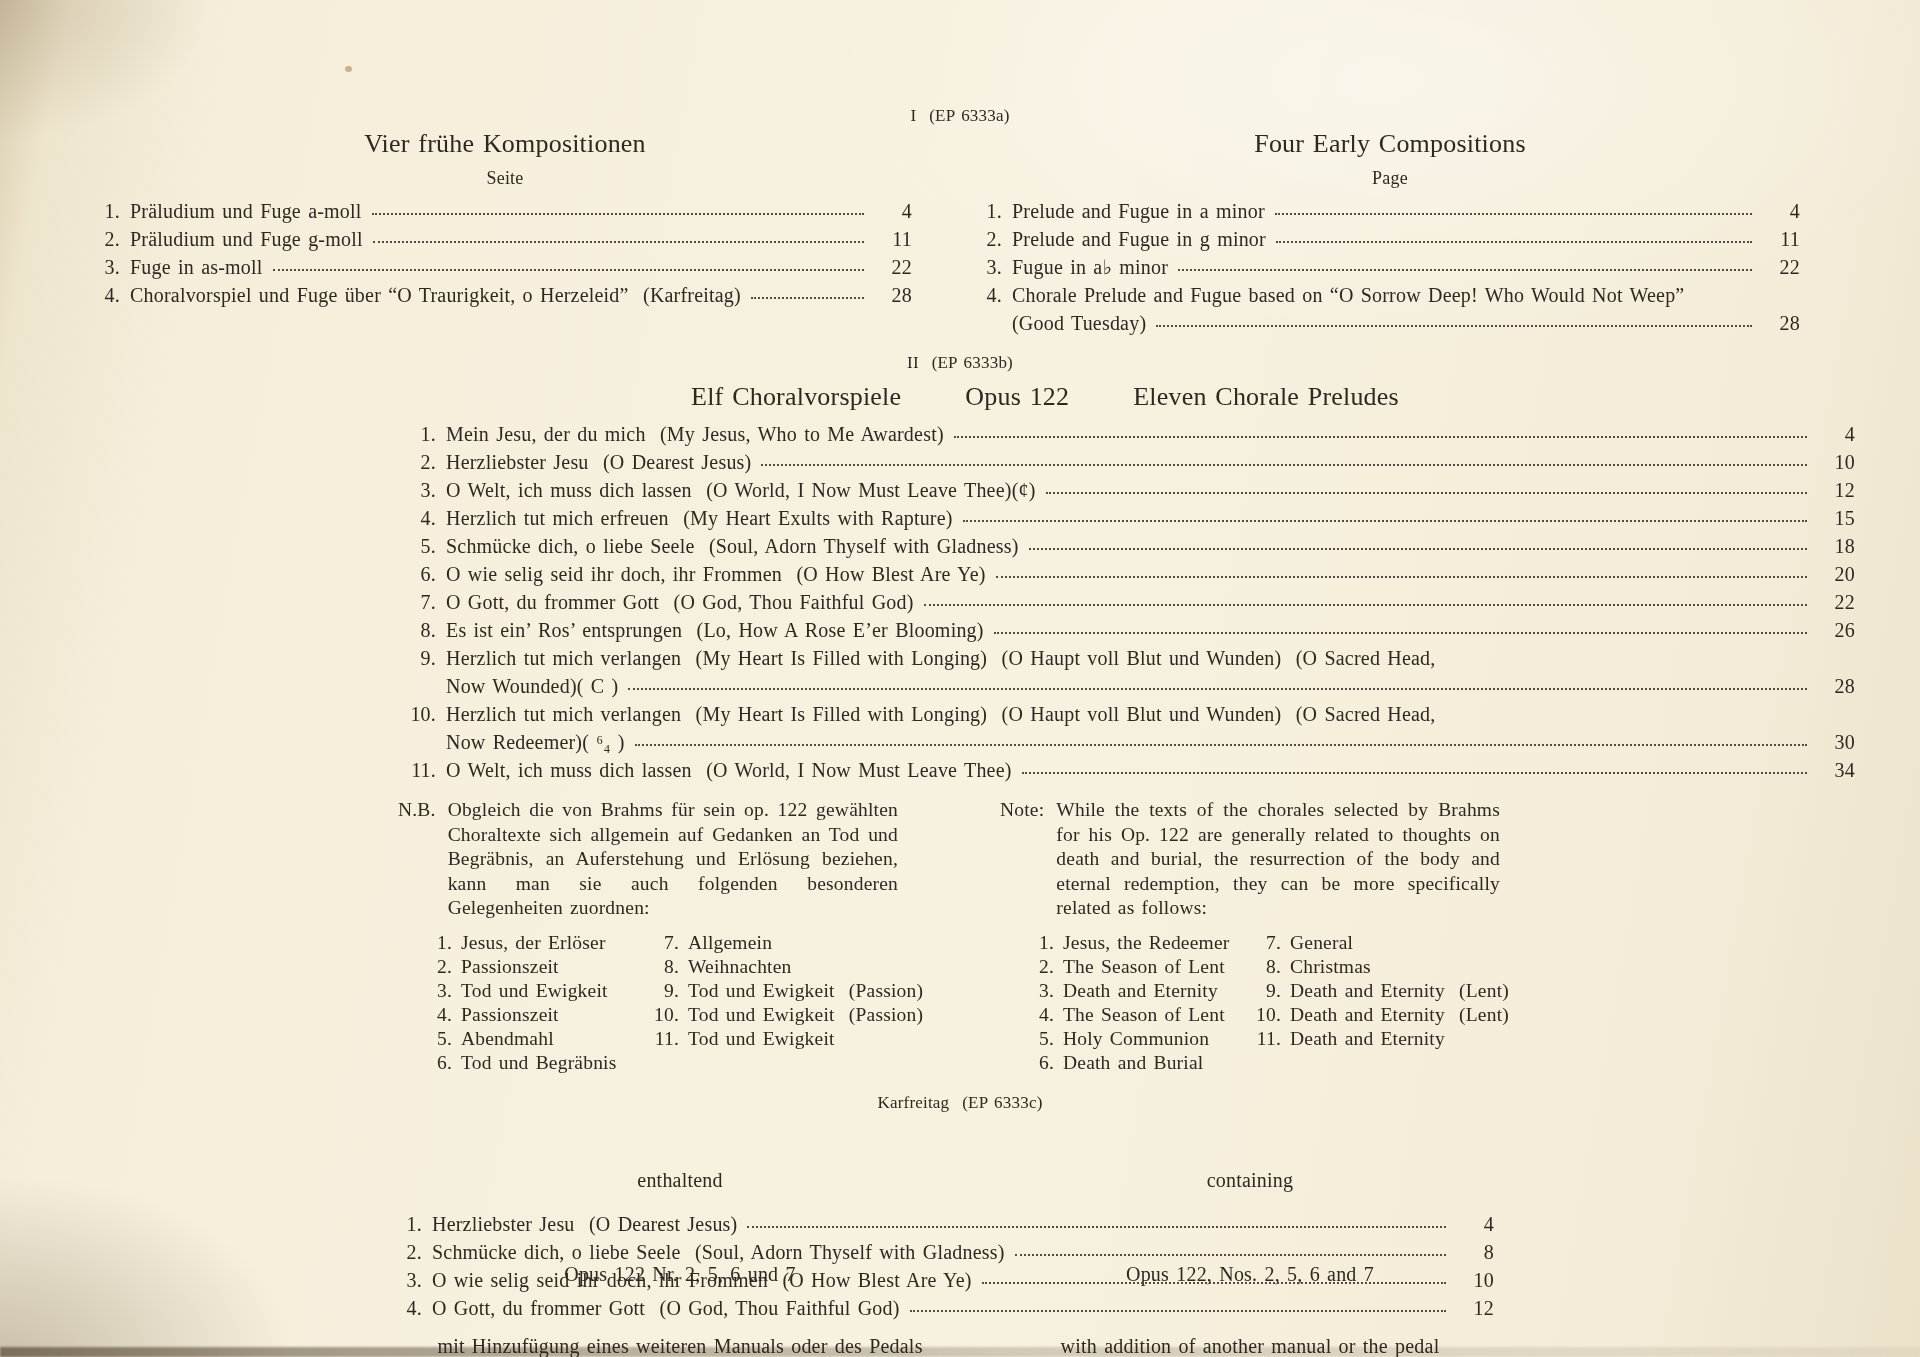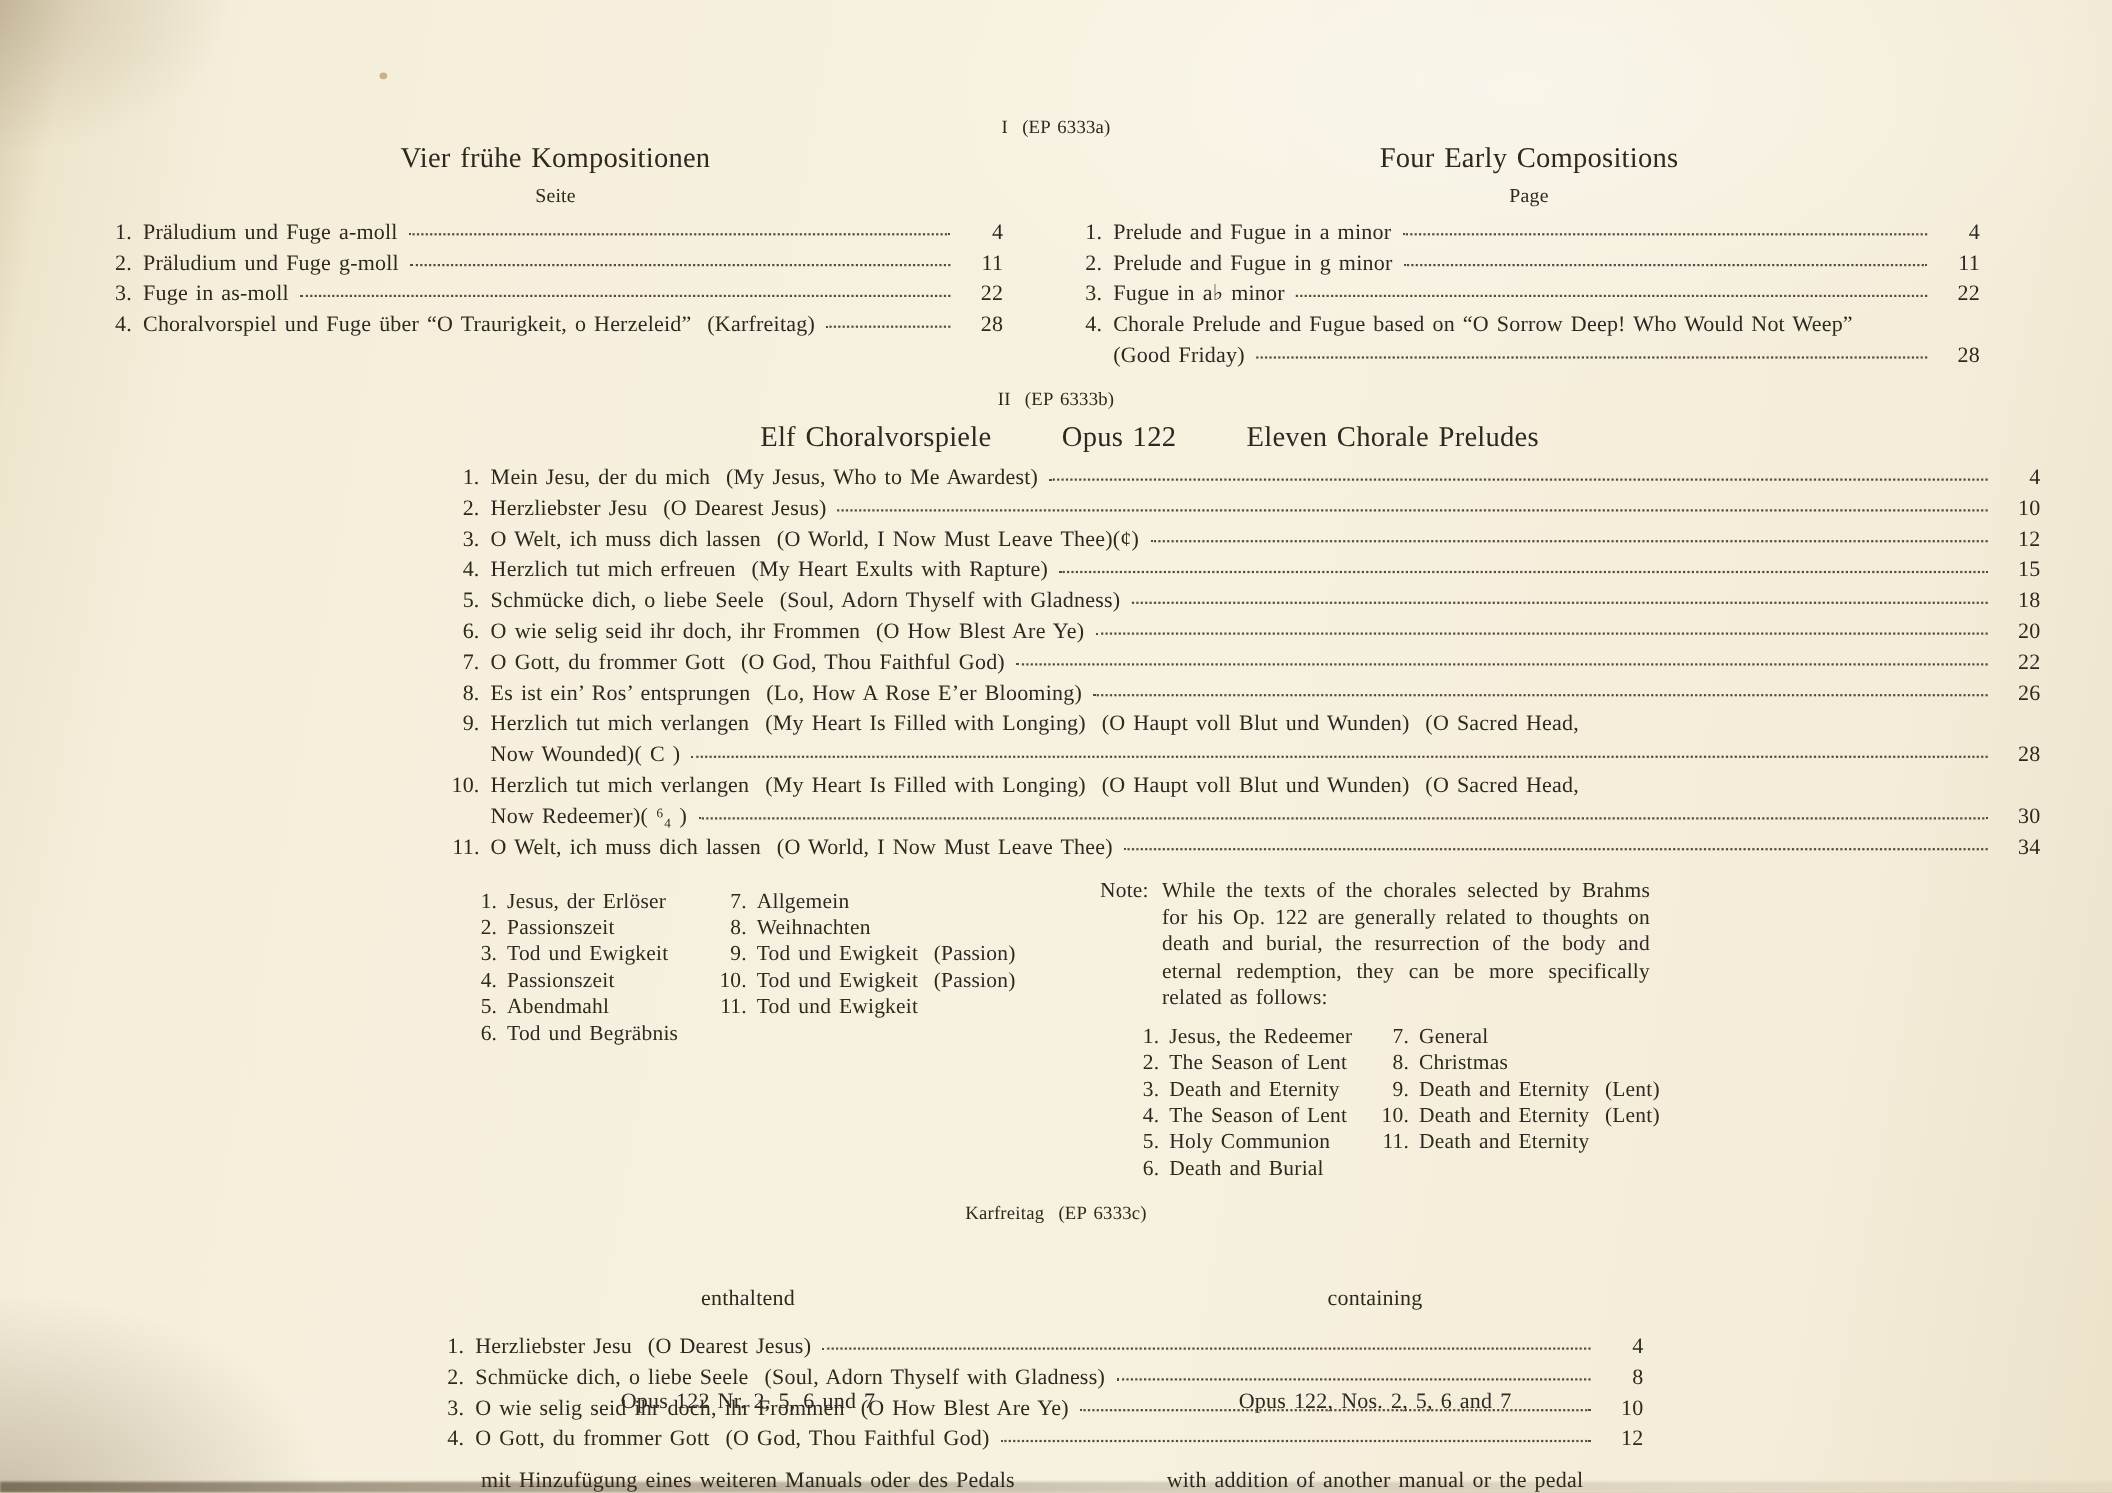--- a/index.html
+++ b/index.html
@@ -165,21 +165,21 @@
           </div>
 
           <div class="toc-row">
             <div class="line">
               <span class="num">4.</span>
               <span class="title">Chorale Prelude and Fugue based on “O Sorrow Deep! Who Would Not Weep”</span>
 
             </div>
             <div class="line">
               <span class="num"></span>
-              <span class="title">(Good Friday)</span>
+              <span class="title">(Good Tuesday)</span>
               <span class="dots"></span>
               <span class="pg">28</span>
             </div>
           </div>
         </div>
     </div>
   </div>
 
   <div class="center-head sec2-heading">II  (EP 6333b)</div>
   <div class="sec2-title">
@@ -304,20 +304,24 @@
           <span class="title">O Welt, ich muss dich lassen  (O World, I Now Must Leave Thee)</span>
           <span class="dots"></span>
           <span class="pg">34</span>
         </div>
 
       </div>
     </div>
 
   <div class="notes">
     <div class="note">
+      <div class="note-par">
+        <span class="note-label">N.B.</span>
+        <p>Obgleich die von Brahms für sein op. 122 gewählten Choraltexte sich allgemein auf Gedanken an Tod und Begräbnis, an Auferstehung und Erlösung beziehen, kann man sie auch folgenden besonderen Gelegenheiten zuordnen:</p>
+      </div>
       <div class="nlists">
         <div class="ncol-1">
 
             <div class="nrow">
               <span class="nnum">1.</span>
               <span class="ntext">Jesus, der Erlöser</span>
             </div>
 
             <div class="nrow">
               <span class="nnum">2.</span>

